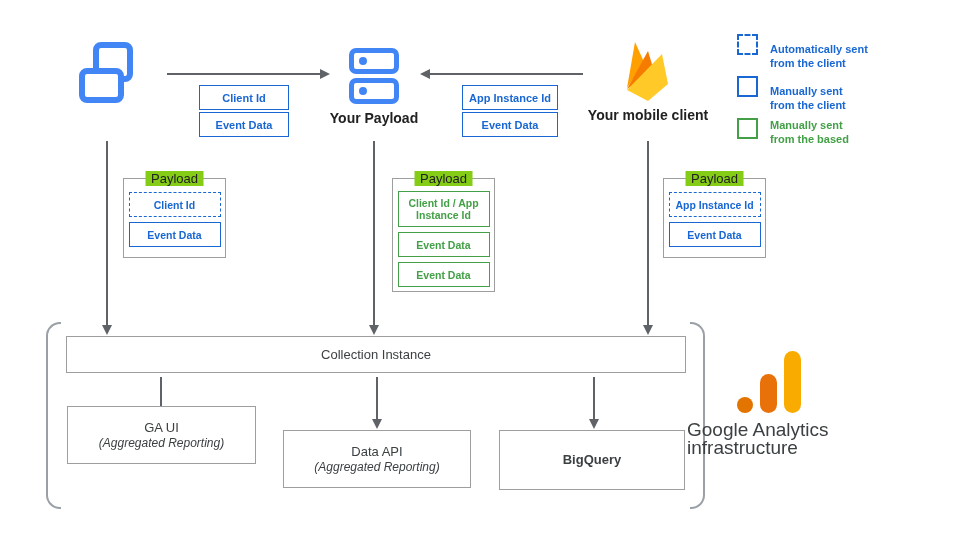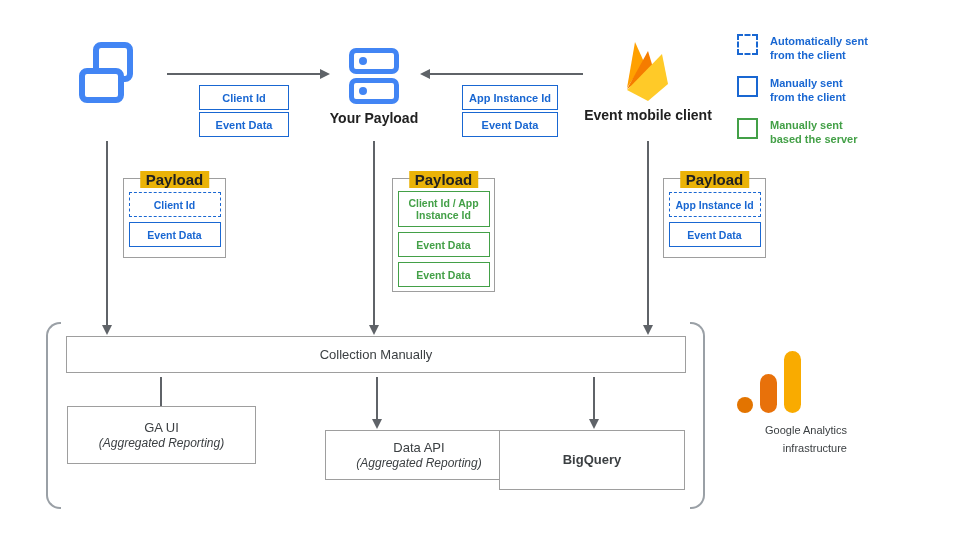--- a/index.html
+++ b/index.html
@@ -29,48 +29,48 @@
   
   .tag { position:absolute; height:25px; background:#fff; border:1.5px solid #1967D2; color:#1967D2;
          font-size:11px; font-weight:700; display:flex; align-items:center; justify-content:center; text-align:center; }
 
   
   .swatch { position:absolute; width:21px; height:21px; background:#fff; }
   .sw-dashed-blue { border:2px dashed #1967D2; }
   .sw-solid-blue  { border:2px solid #1967D2; }
   .sw-solid-green { border:2px solid #43A047; }
   .legend-text { position:absolute; font-size:11px; font-weight:700; line-height:14px; width:190px; }
-  .lt-blue { color:#1967D2; } .lt-green { color:#43A047; }
+  .lt-blue { color:#1967D2;margin-top:8px; } .lt-green { color:#43A047; }
 
   
   .fieldset { position:absolute; width:103px; border:1px solid #9E9E9E; background:#fff;
               display:flex; flex-direction:column; align-items:center; gap:5px; padding-top:13px; }
-  .fieldset-title { position:absolute; top:-8px; left:50%; transform:translateX(-50%); background:#eab308;
-                    padding:0 6px; font-size:15px; font-weight:700; color:#212121; white-space:nowrap; }
+  .fieldset-title { position:absolute; top:-8px; left:50%; transform:translateX(-50%); background:#84cc16;
+                    padding:0 6px; font-size:13px; font-weight:400; color:#212121; white-space:nowrap; }
   .pitem { width:92px; min-height:25px; background:#fff; font-size:10.5px; font-weight:700;
            display:flex; align-items:center; justify-content:center; text-align:center; line-height:12px; padding:2px; }
   .p-dashed-blue { border:1.5px dashed #1967D2; color:#1967D2; }
   .p-solid-blue  { border:1.5px solid #1967D2; color:#1967D2; }
   .p-solid-green { border:1.5px solid #43A047; color:#43A047; }
   .pitem.tall { min-height:36px; }
 
   
   .bracket { position:absolute; width:15px; height:187px; top:322px; }
   .bracket.left  { border:2px solid #9AA0A6; border-right:none; border-radius:14px 0 0 14px; }
   .bracket.right { border:2px solid #9AA0A6; border-left:none;  border-radius:0 14px 14px 0; }
 
   
   .gray-box { position:absolute; border:1px solid #9E9E9E; background:#fff; display:flex; flex-direction:column;
               align-items:center; justify-content:center; color:#3C4043; text-align:center; }
   .gb-title { font-size:13px; line-height:16px; color:#3C4043; }
   .gb-sub { font-size:12px; font-style:italic; line-height:15px; color:#3C4043; }
 
   
   .ga-bar { position:absolute; border-radius:9px; }
-  .infra-label { position:absolute; font-size:11px; line-height:18px; color:#3C4043; text-align:right; width:160px; }
+  .infra-label { position:absolute; font-size:19px; line-height:18px; color:#3C4043; text-align:left; width:160px; }
 
   .fb-svg { position:absolute; }
 </style>
 </head>
 <body>
 
 <div id="stage">
 
   <div class="abs" style="left:79px; top:42px; width:56px; height:62px;">
     <div class="win" style="left:14px; top:0; width:40px; height:40px;"></div>
@@ -95,36 +95,36 @@
   <div class="ah-left" style="left:420px; top:68.5px;"></div>
   <div class="hline" style="left:430px; top:73px; width:153px;"></div>
   <div class="tag" style="left:462px; top:85px; width:96px;">App Instance Id</div>
   <div class="tag" style="left:462px; top:112px; width:96px;">Event Data</div>
 
   <svg class="fb-svg" style="left:621px; top:40px;" width="54" height="62" viewBox="0 0 54 62">
     <polygon points="6,48 14,2 23,22" fill="#FFA000"></polygon>
     <polygon points="6,49 27,11 33,31" fill="#F57C00"></polygon>
     <polygon points="6,50 41,14 47,44 27,61" fill="#FFCA28"></polygon>
   </svg>
-  <div class="abs node-label" style="left:563px; top:107px;">Event mobile client</div>
+  <div class="abs node-label" style="left:563px; top:107px;">Your mobile client</div>
 
   <div class="swatch sw-dashed-blue" style="left:737px; top:34px;"></div>
   <div class="legend-text lt-blue" style="left:770px; top:34px;">
     <span>Automatically sent</span><br>
     <span>from the client</span>
   </div>
   <div class="swatch sw-solid-blue" style="left:737px; top:76px;"></div>
   <div class="legend-text lt-blue" style="left:770px; top:76px;">
     <span>Manually sent</span><br>
     <span>from the client</span>
   </div>
   <div class="swatch sw-solid-green" style="left:737px; top:118px;"></div>
   <div class="legend-text lt-green" style="left:770px; top:118px;">
     <span>Manually sent</span><br>
-    <span>based the server</span>
+    <span>from the based</span>
   </div>
 
   <div class="vline" style="left:106px; top:141px; height:184px;"></div>
   <div class="ah-down" style="left:101.5px; top:325px;"></div>
   <div class="vline" style="left:373px; top:141px; height:184px;"></div>
   <div class="ah-down" style="left:368.5px; top:325px;"></div>
   <div class="vline" style="left:647px; top:141px; height:184px;"></div>
   <div class="ah-down" style="left:642.5px; top:325px;"></div>
 
   <div class="fieldset" style="left:123px; top:178px; height:80px;">
@@ -143,35 +143,35 @@
   <div class="fieldset" style="left:663px; top:178px; height:80px;">
     <span class="fieldset-title">Payload</span>
     <div class="pitem p-dashed-blue">App Instance Id</div>
     <div class="pitem p-solid-blue">Event Data</div>
   </div>
 
   <div class="bracket left" style="left:46px;"></div>
   <div class="bracket right" style="left:690px;"></div>
 
   <div class="gray-box" style="left:66px; top:336px; width:620px; height:37px;">
-    <span class="gb-title">Collection Manually</span>
+    <span class="gb-title">Collection Instance</span>
   </div>
 
   <div class="vline" style="left:160px; top:377px; height:42px;"></div>
   <div class="ah-down" style="left:155.5px; top:419px;"></div>
   <div class="vline" style="left:376px; top:377px; height:42px;"></div>
   <div class="ah-down" style="left:371.5px; top:419px;"></div>
   <div class="vline" style="left:593px; top:377px; height:42px;"></div>
   <div class="ah-down" style="left:588.5px; top:419px;"></div>
 
   <div class="gray-box" style="left:67px; top:406px; width:189px; height:58px;">
     <span class="gb-title">GA UI</span>
     <span class="gb-sub">(Aggregated Reporting)</span>
   </div>
-  <div class="gray-box" style="left:283px; top:430px; width:188px; height:50px;margin-left:42px;">
+  <div class="gray-box" style="left:283px; top:430px; width:188px; height:58px;">
     <span class="gb-title">Data API</span>
     <span class="gb-sub">(Aggregated Reporting)</span>
   </div>
   <div class="gray-box" style="left:499px; top:430px; width:186px; height:60px; padding:2px 4px;font-weight:bold;">
     <span class="gb-title">BigQuery</span>
   </div>
 
   <div class="abs" style="left:737px; top:351px; width:65px; height:62px;">
     <div class="ga-bar" style="left:0; top:46px; width:16px; height:16px; border-radius:50%; background:#E37400;"></div>
     <div class="ga-bar" style="left:23px; top:23px; width:17px; height:39px; background:#E8710A;"></div>

